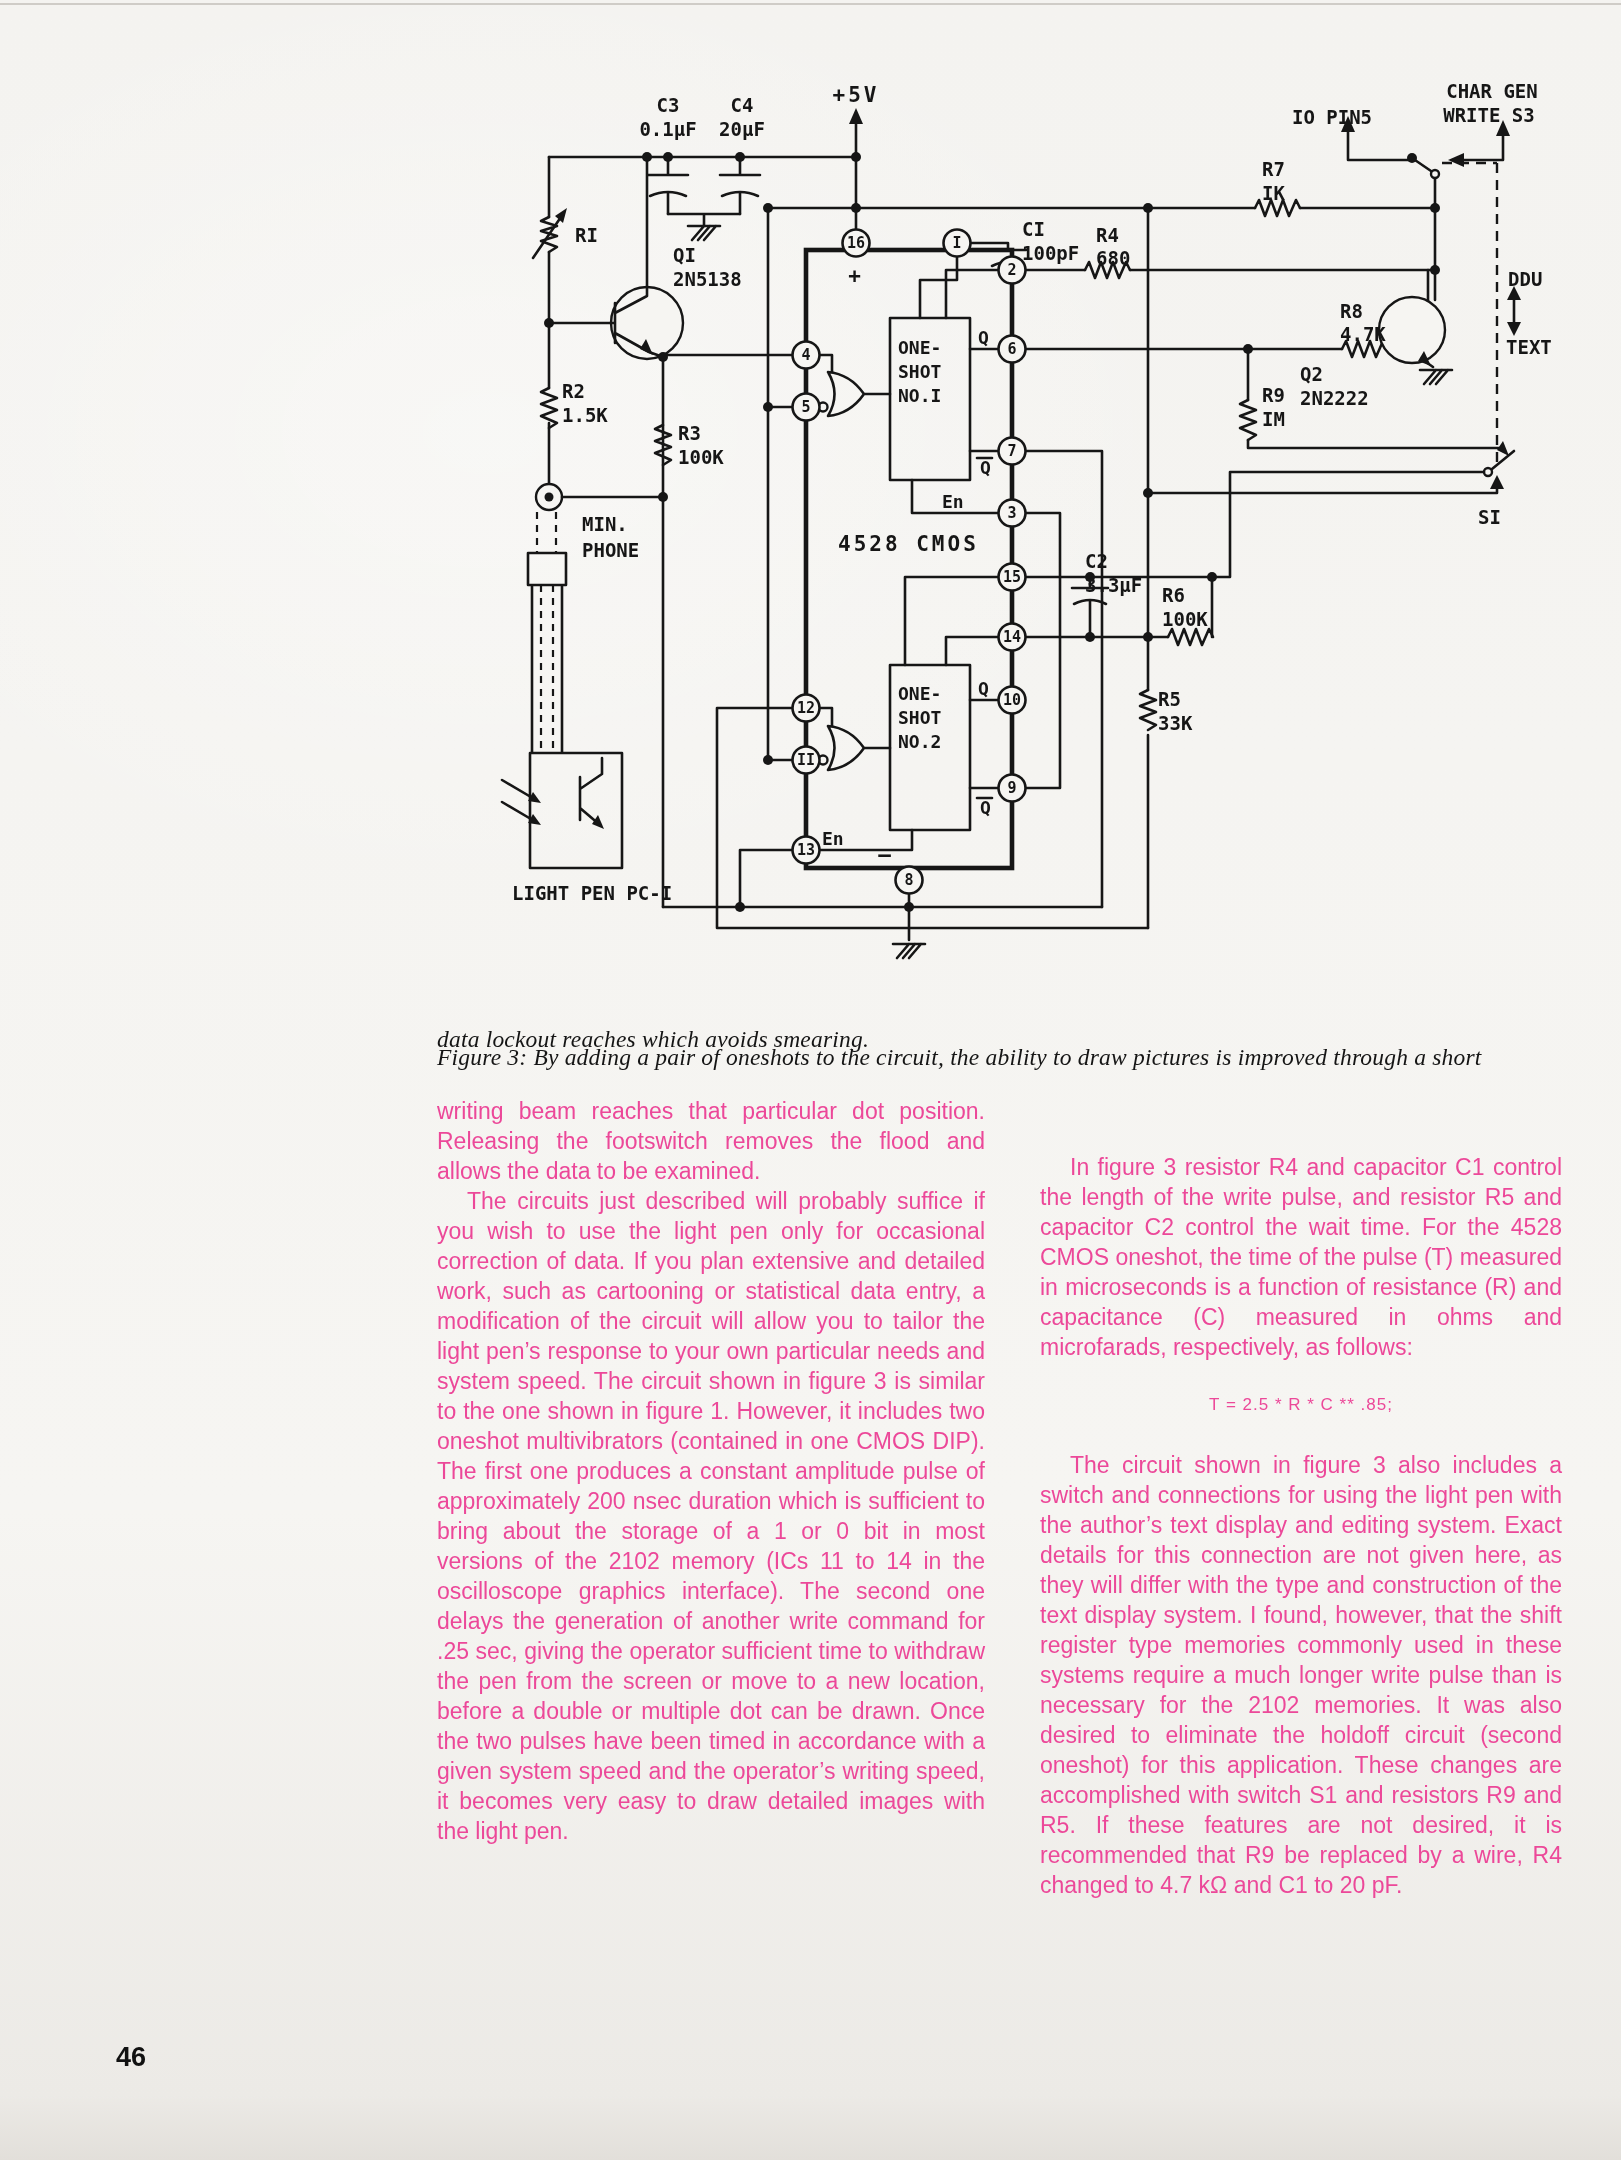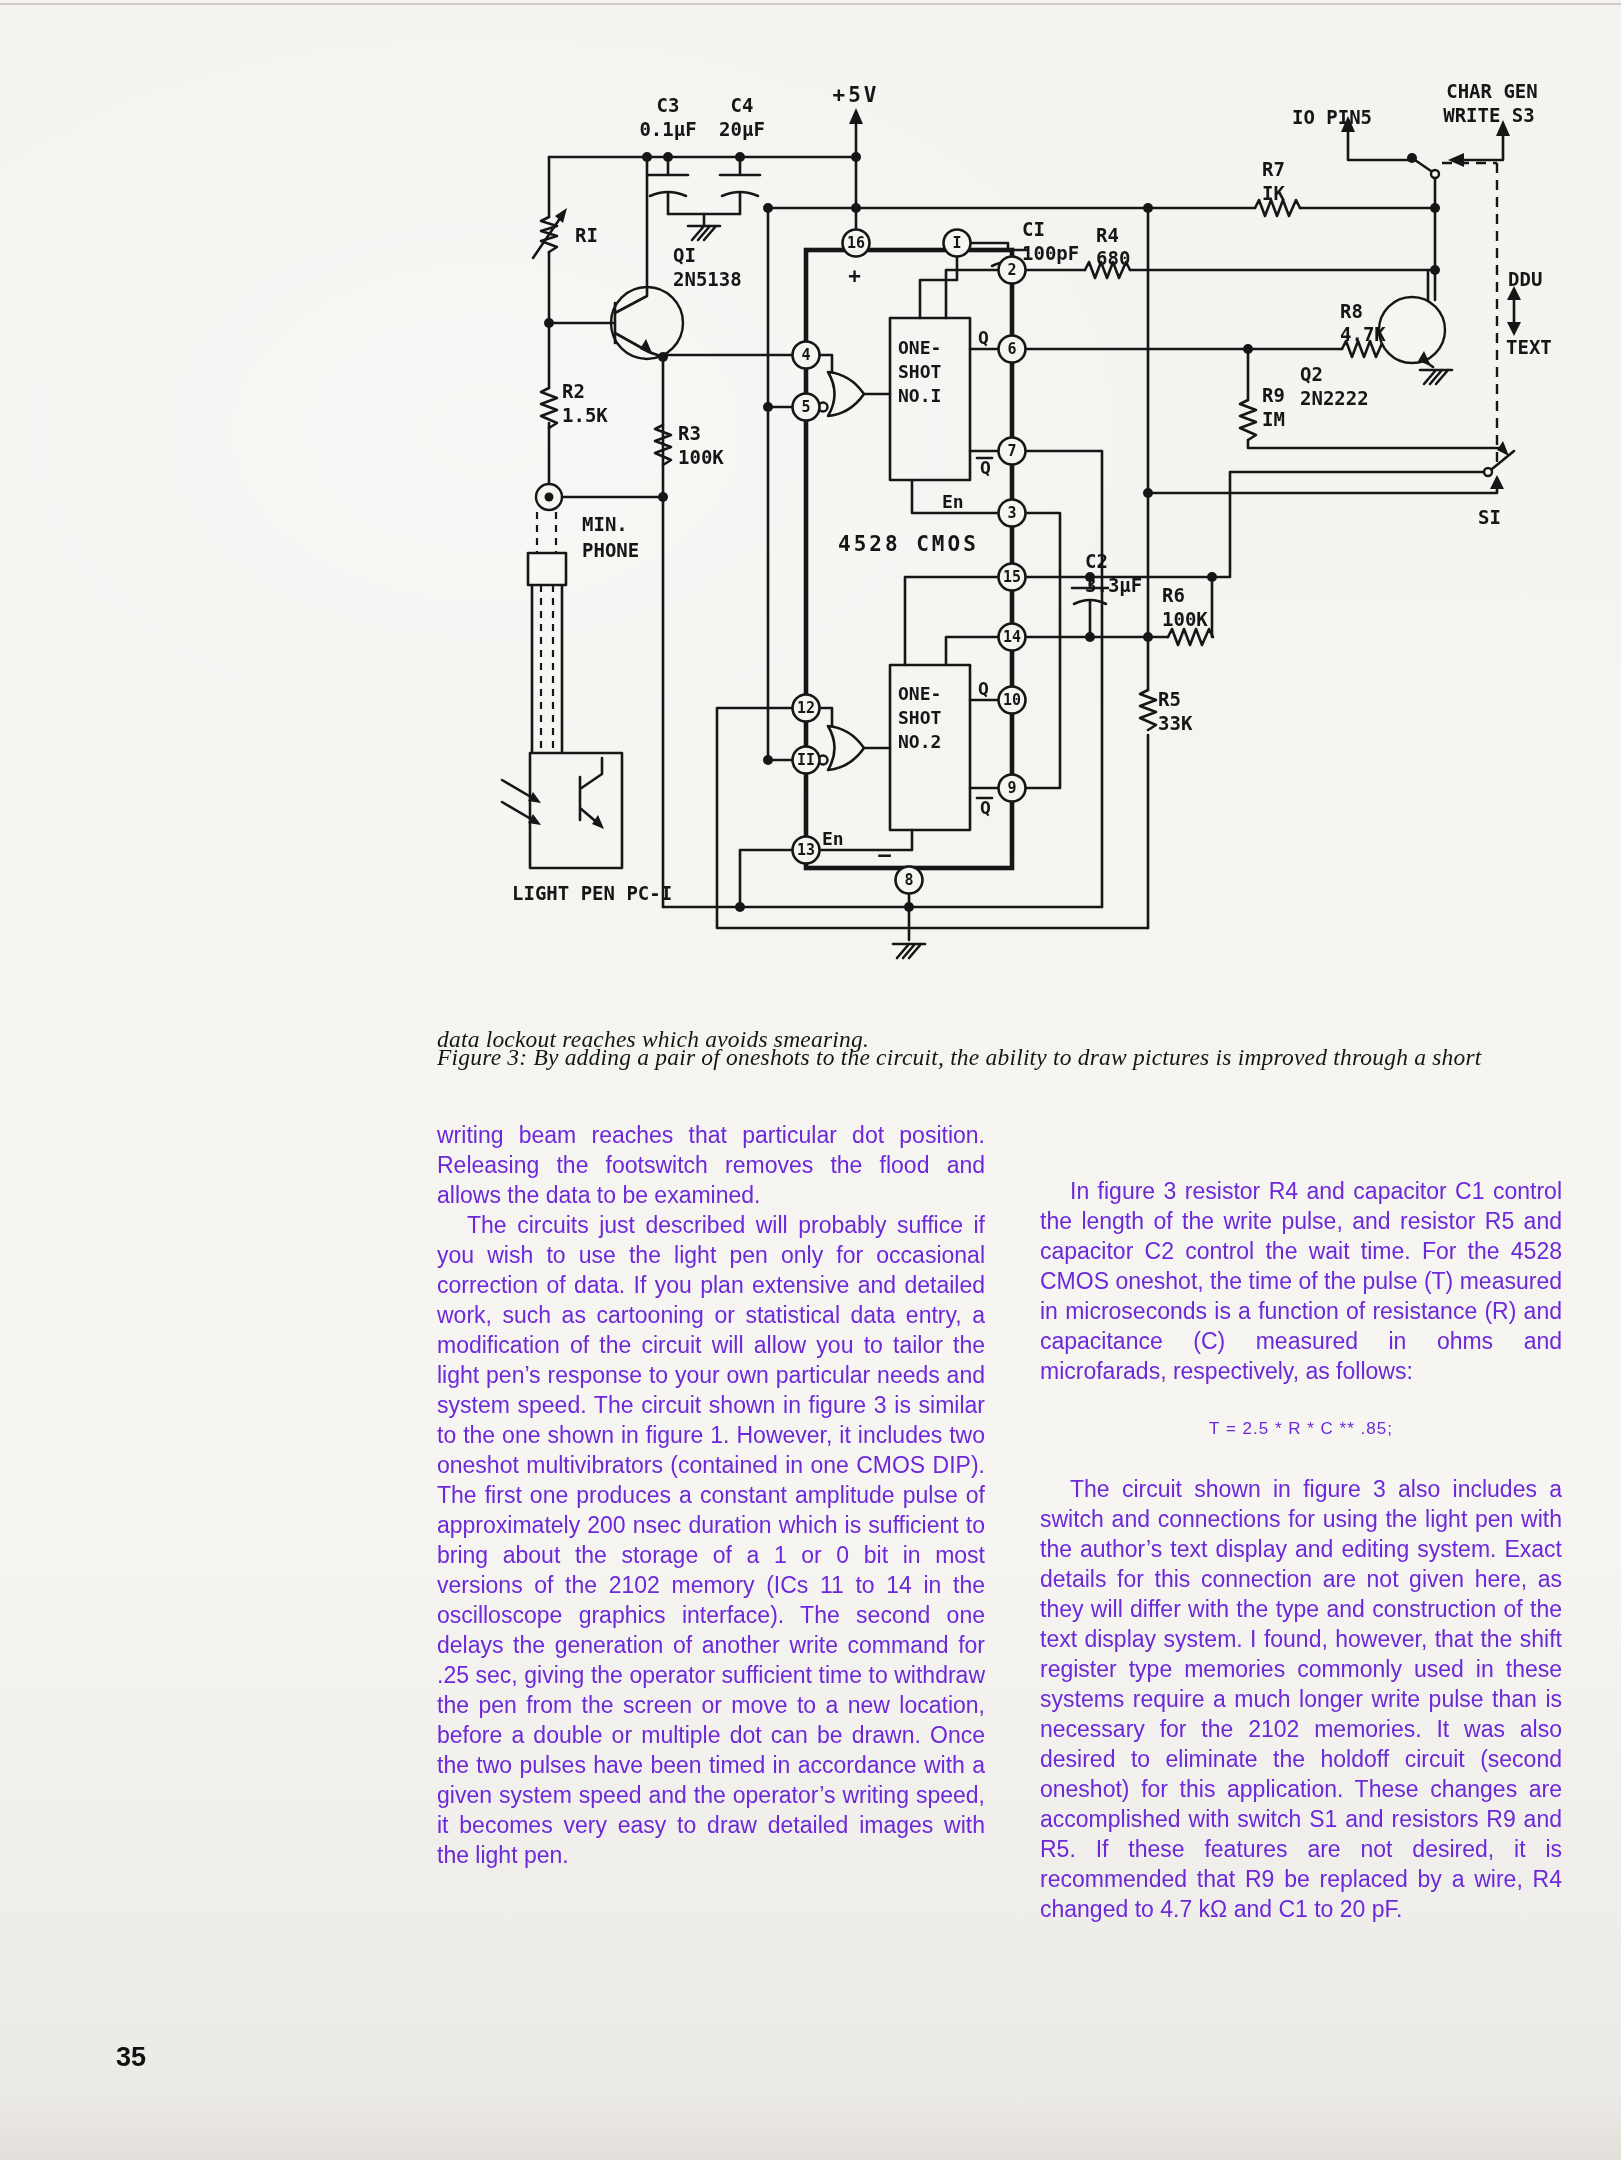--- a/index.html
+++ b/index.html
@@ -7,21 +7,21 @@
     width:1621px;height:2160px;position:relative;overflow:hidden;
     background:
       radial-gradient(1200px 800px at 30% 20%, rgba(255,255,255,.35), rgba(0,0,0,0) 60%),
       linear-gradient(180deg,#f4f3f0 0%,#f6f5f2 70%,#eceae6 97%,#e2dfda 100%);
     font-family:"Liberation Sans",sans-serif;color:#1b1b1b;
   }
   .topline{position:absolute;left:0;top:3px;width:100%;height:2px;background:#cfccc7;}
   #schematic{position:absolute;left:0;top:0;}
   .caption{position:absolute;left:437px;width:1000px;font-family:"Liberation Serif",serif;
     font-style:italic;font-size:23.5px;color:#151515;letter-spacing:.2px;white-space:nowrap;}
-  .col{position:absolute;text-align:justify;font-size:23px;line-height:30px;color:#6d28d9;margin-top:24px;}
+  .col{position:absolute;text-align:justify;font-size:23px;line-height:30px;color:#ec4899;}
   .col p{margin:0;}
   .col p.ind{text-indent:30px;}
   #leftcol{left:437px;top:1096px;width:548px;}
   #rightcol{left:1040px;top:1152px;width:522px;}
   .formula{text-align:center;margin:28px 0 30px 0 !important;font-size:17px;letter-spacing:1px;}
   .pagenum{position:absolute;left:116px;top:2042px;font-size:27px;font-weight:bold;color:#111;}
   
   text{font-family:"DejaVu Sans Mono",monospace;font-weight:700;fill:#161616;}
   .lbl{font-size:19px;}
   .lbl-s{font-size:18px;}
@@ -267,13 +267,13 @@
 <div id="leftcol" class="col">
   <p>writing beam reaches that particular dot position. Releasing the footswitch removes the flood and allows the data to be examined.</p>
   <p class="ind">The circuits just described will probably suffice if you wish to use the light pen only for occasional correction of data. If you plan extensive and detailed work, such as cartooning or statistical data entry, a modification of the circuit will allow you to tailor the light pen’s response to your own particular needs and system speed. The circuit shown in figure 3 is similar to the one shown in figure 1. However, it includes two oneshot multivibrators (contained in one CMOS DIP). The first one produces a constant amplitude pulse of approximately 200 nsec duration which is sufficient to bring about the storage of a 1 or 0 bit in most versions of the 2102 memory (ICs 11 to 14 in the oscilloscope graphics interface). The second one delays the generation of another write command for .25 sec, giving the operator sufficient time to withdraw the pen from the screen or move to a new location, before a double or multiple dot can be drawn. Once the two pulses have been timed in accordance with a given system speed and the operator’s writing speed, it becomes very easy to draw detailed images with the light pen.</p>
 </div>
 <div id="rightcol" class="col">
   <p class="ind">In figure 3 resistor R4 and capacitor C1 control the length of the write pulse, and resistor R5 and capacitor C2 control the wait time. For the 4528 CMOS oneshot, the time of the pulse (T) measured in microseconds is a function of resistance (R) and capacitance (C) measured in ohms and microfarads, respectively, as follows:</p>
   <p class="formula">T = 2.5 * R * C ** .85;</p>
   <p class="ind">The circuit shown in figure 3 also includes a switch and connections for using the light pen with the author’s text display and editing system. Exact details for this connection are not given here, as they will differ with the type and construction of the text display system. I found, however, that the shift register type memories commonly used in these systems require a much longer write pulse than is necessary for the 2102 memories. It was also desired to eliminate the holdoff circuit (second oneshot) for this application. These changes are accomplished with switch S1 and resistors R9 and R5. If these features are not desired, it is recommended that R9 be replaced by a wire, R4 changed to 4.7 kΩ and C1 to 20 pF.</p>
 </div>
 
-<div class="pagenum">35</div>
+<div class="pagenum">46</div>
 
 </body></html>

